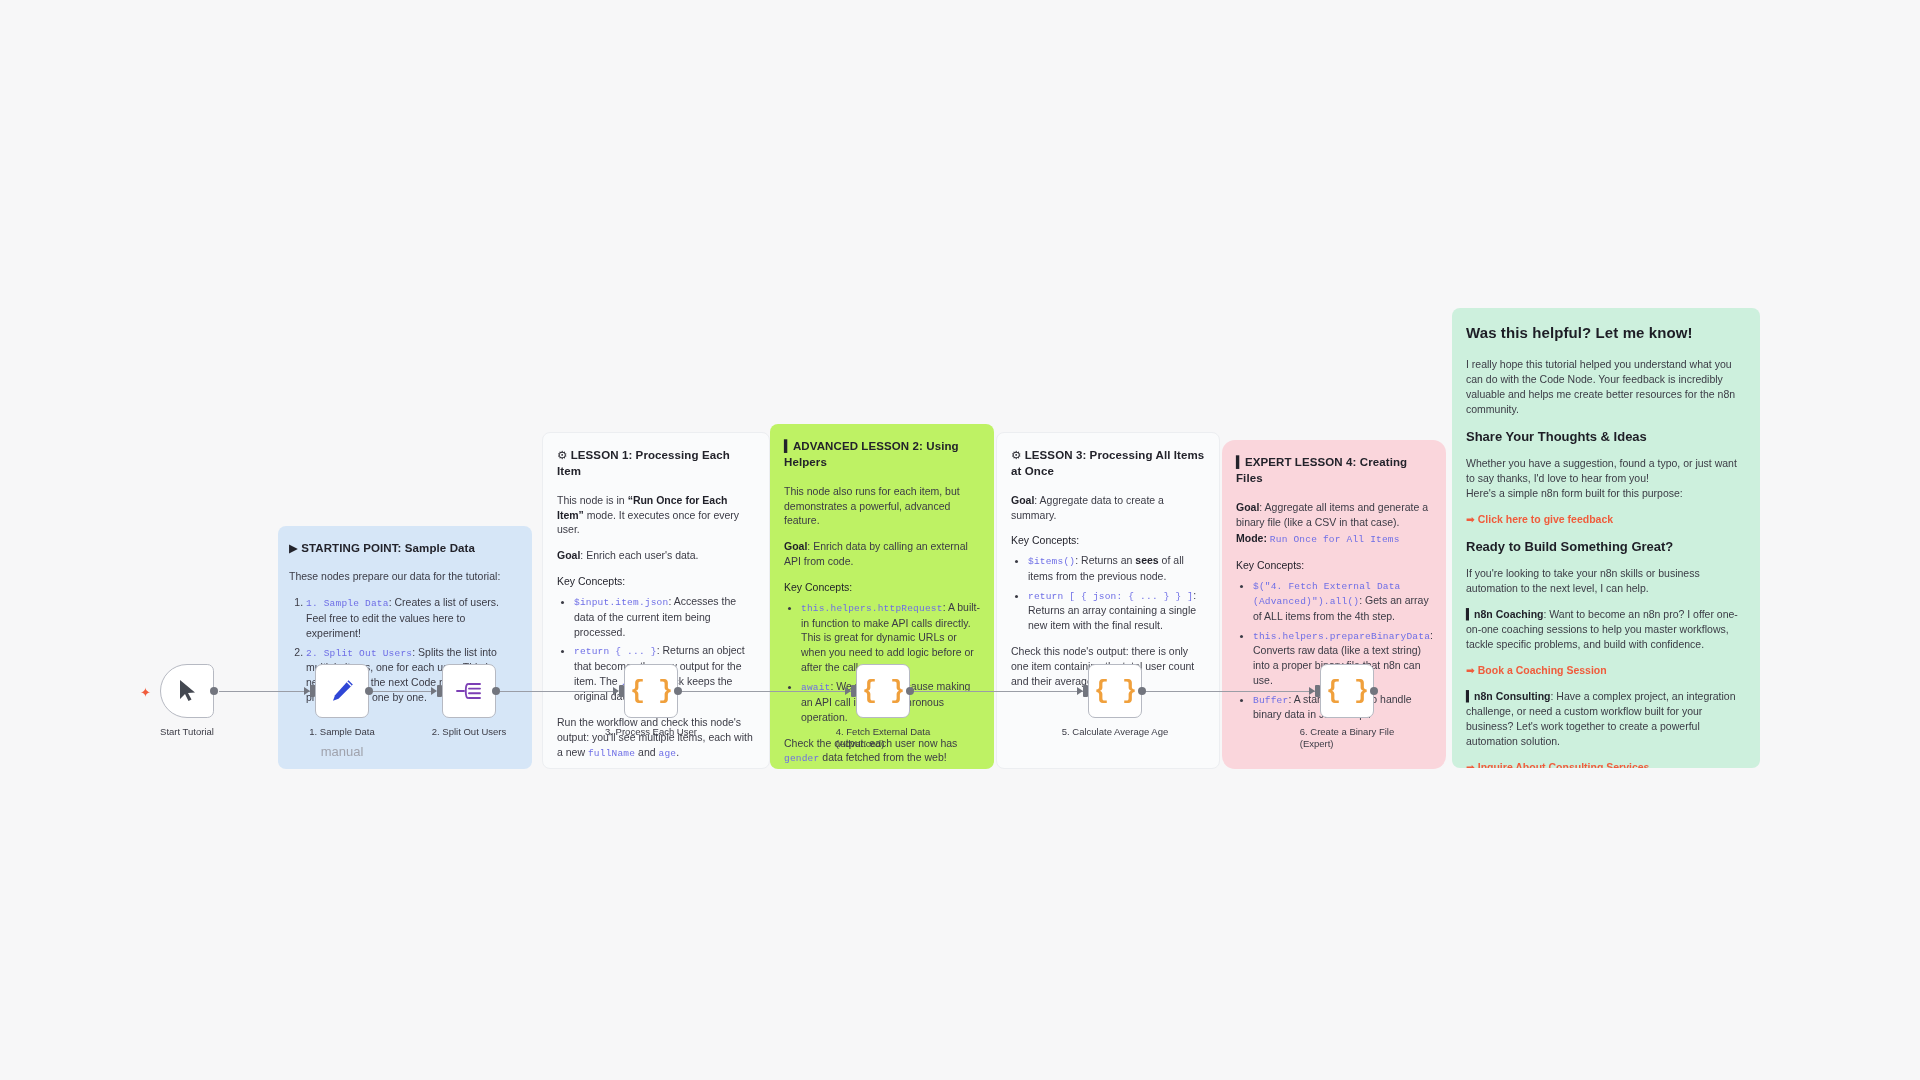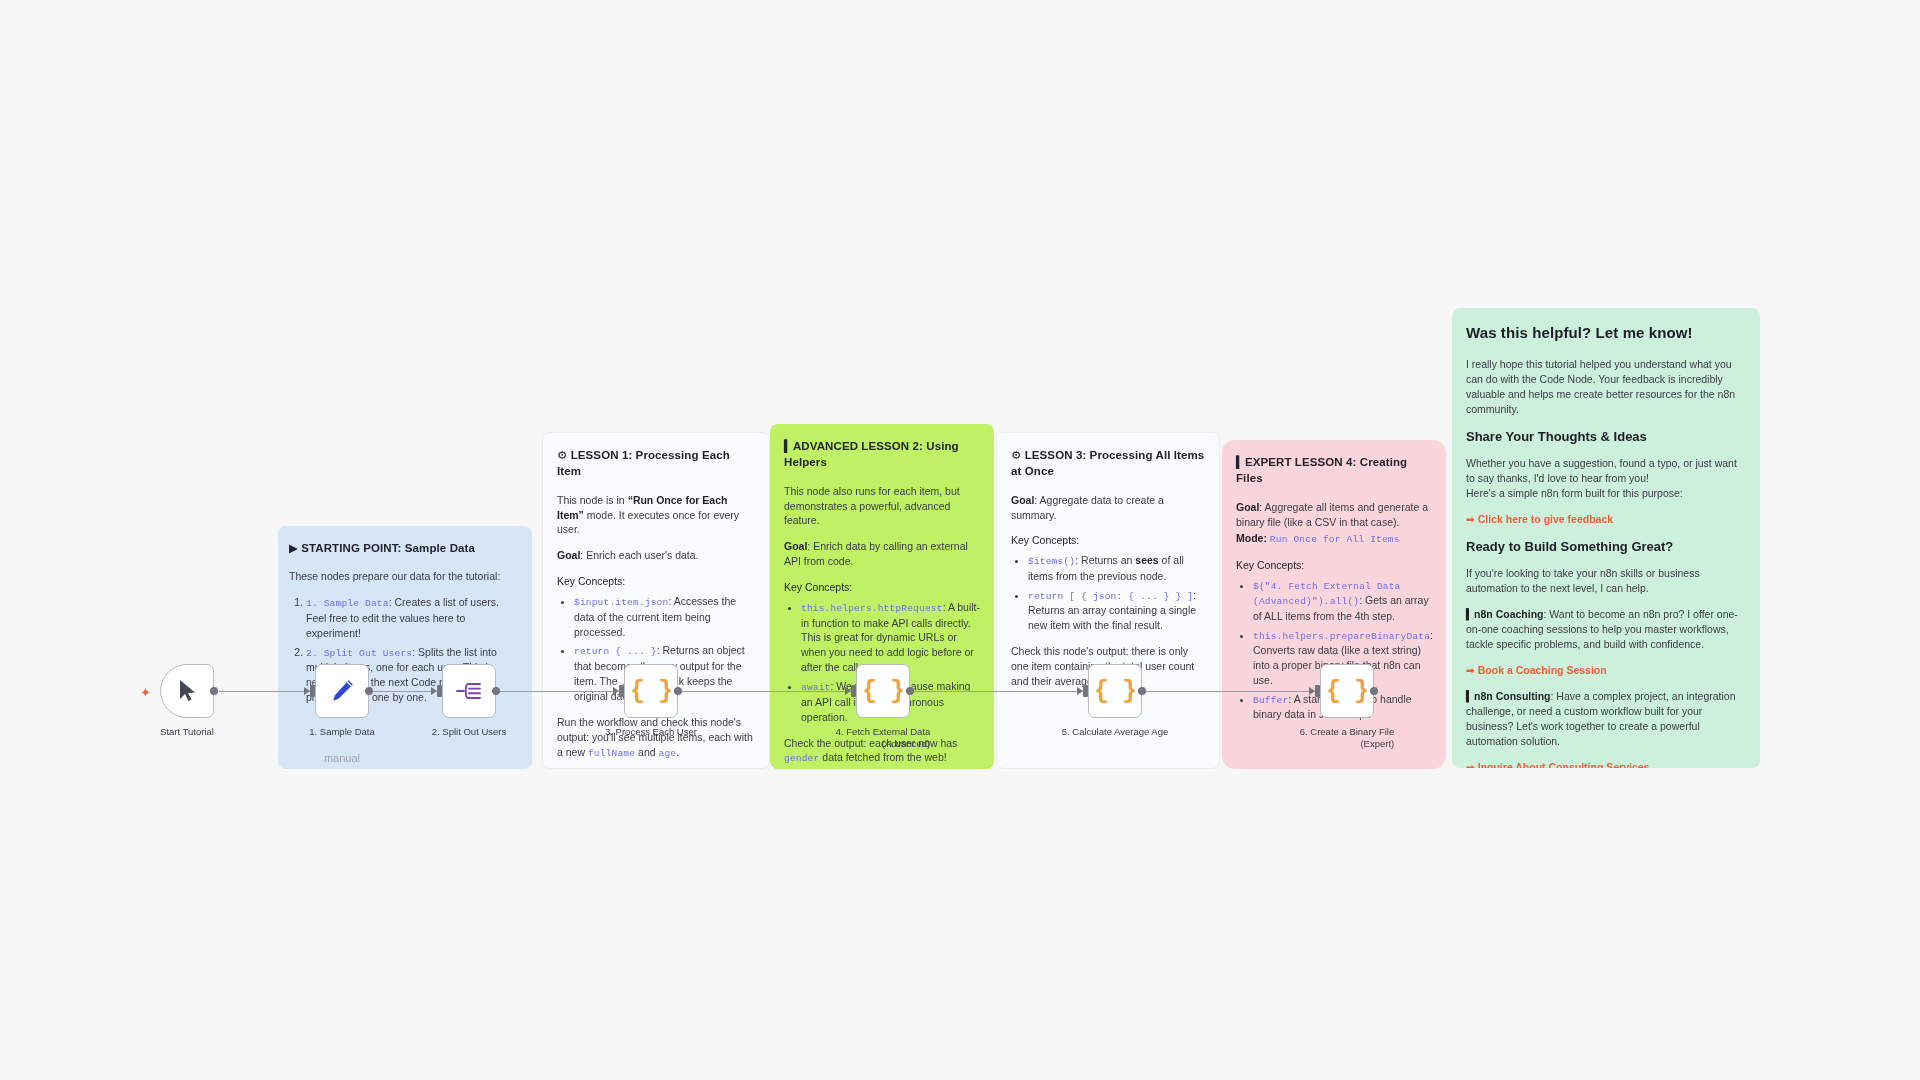--- a/index.html
+++ b/index.html
@@ -63,27 +63,27 @@
   }
   .node.trigger .box{
     border-radius:7px 7px 7px 7px;
     border-top-left-radius:28px;
     border-bottom-left-radius:28px;
   }
   .node .label{
     position:absolute;top:62px;left:50%;
     transform:translateX(-50%);
     white-space:nowrap;
-    font-size:9.5px;color:#3b3b45;text-align:right;
+    font-size:9.5px;color:#3b3b45;text-align:left;
     line-height:1.25;
   }
   .node .sublabel{
-    position:absolute;top:88px;left:50%;
+    position:absolute;top:80px;left:50%;
     transform:translateX(-50%);
-    white-space:nowrap;font-size:11px;color:#a0a3ad;
+    white-space:nowrap;font-size:13px;color:#a0a3ad;
   }
   .port{
     position:absolute;top:50%;transform:translateY(-50%);
     width:8px;height:8px;border-radius:50%;background:#72757e;
   }
   .port.out{right:-4px;}
   .port.in{
     left:-5px;width:5px;height:12px;border-radius:1px;background:#72757e;
   }
   .arrowhead{

